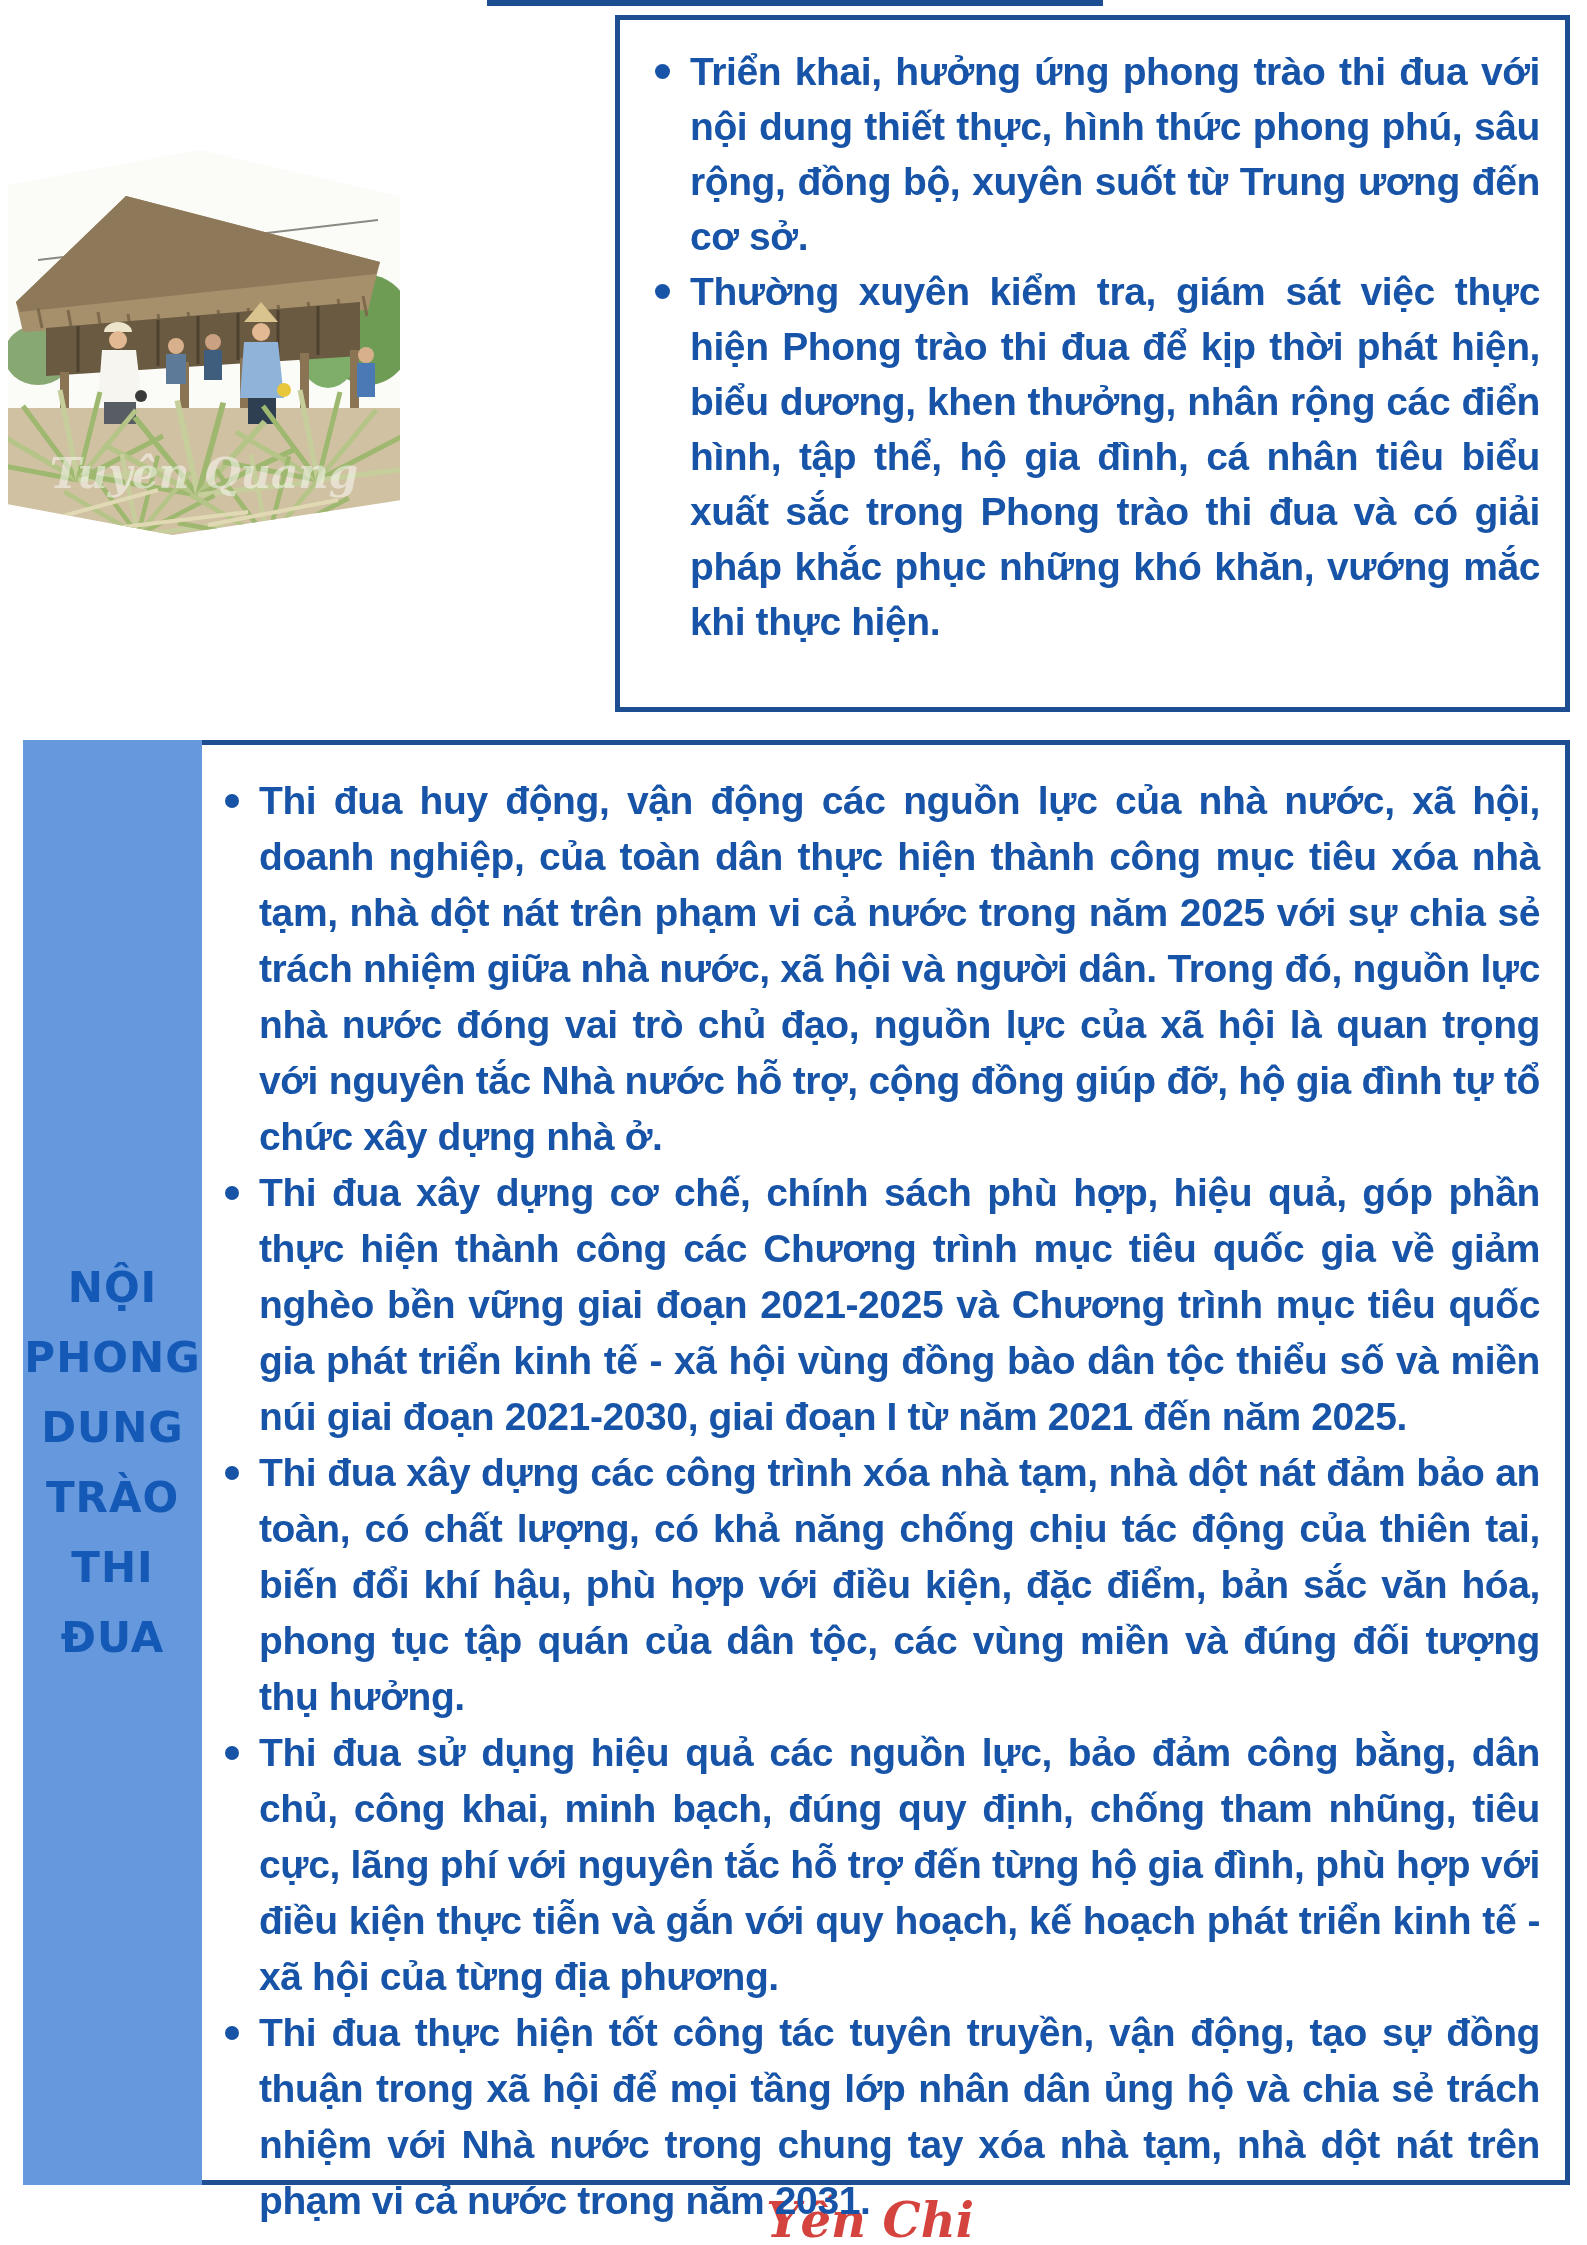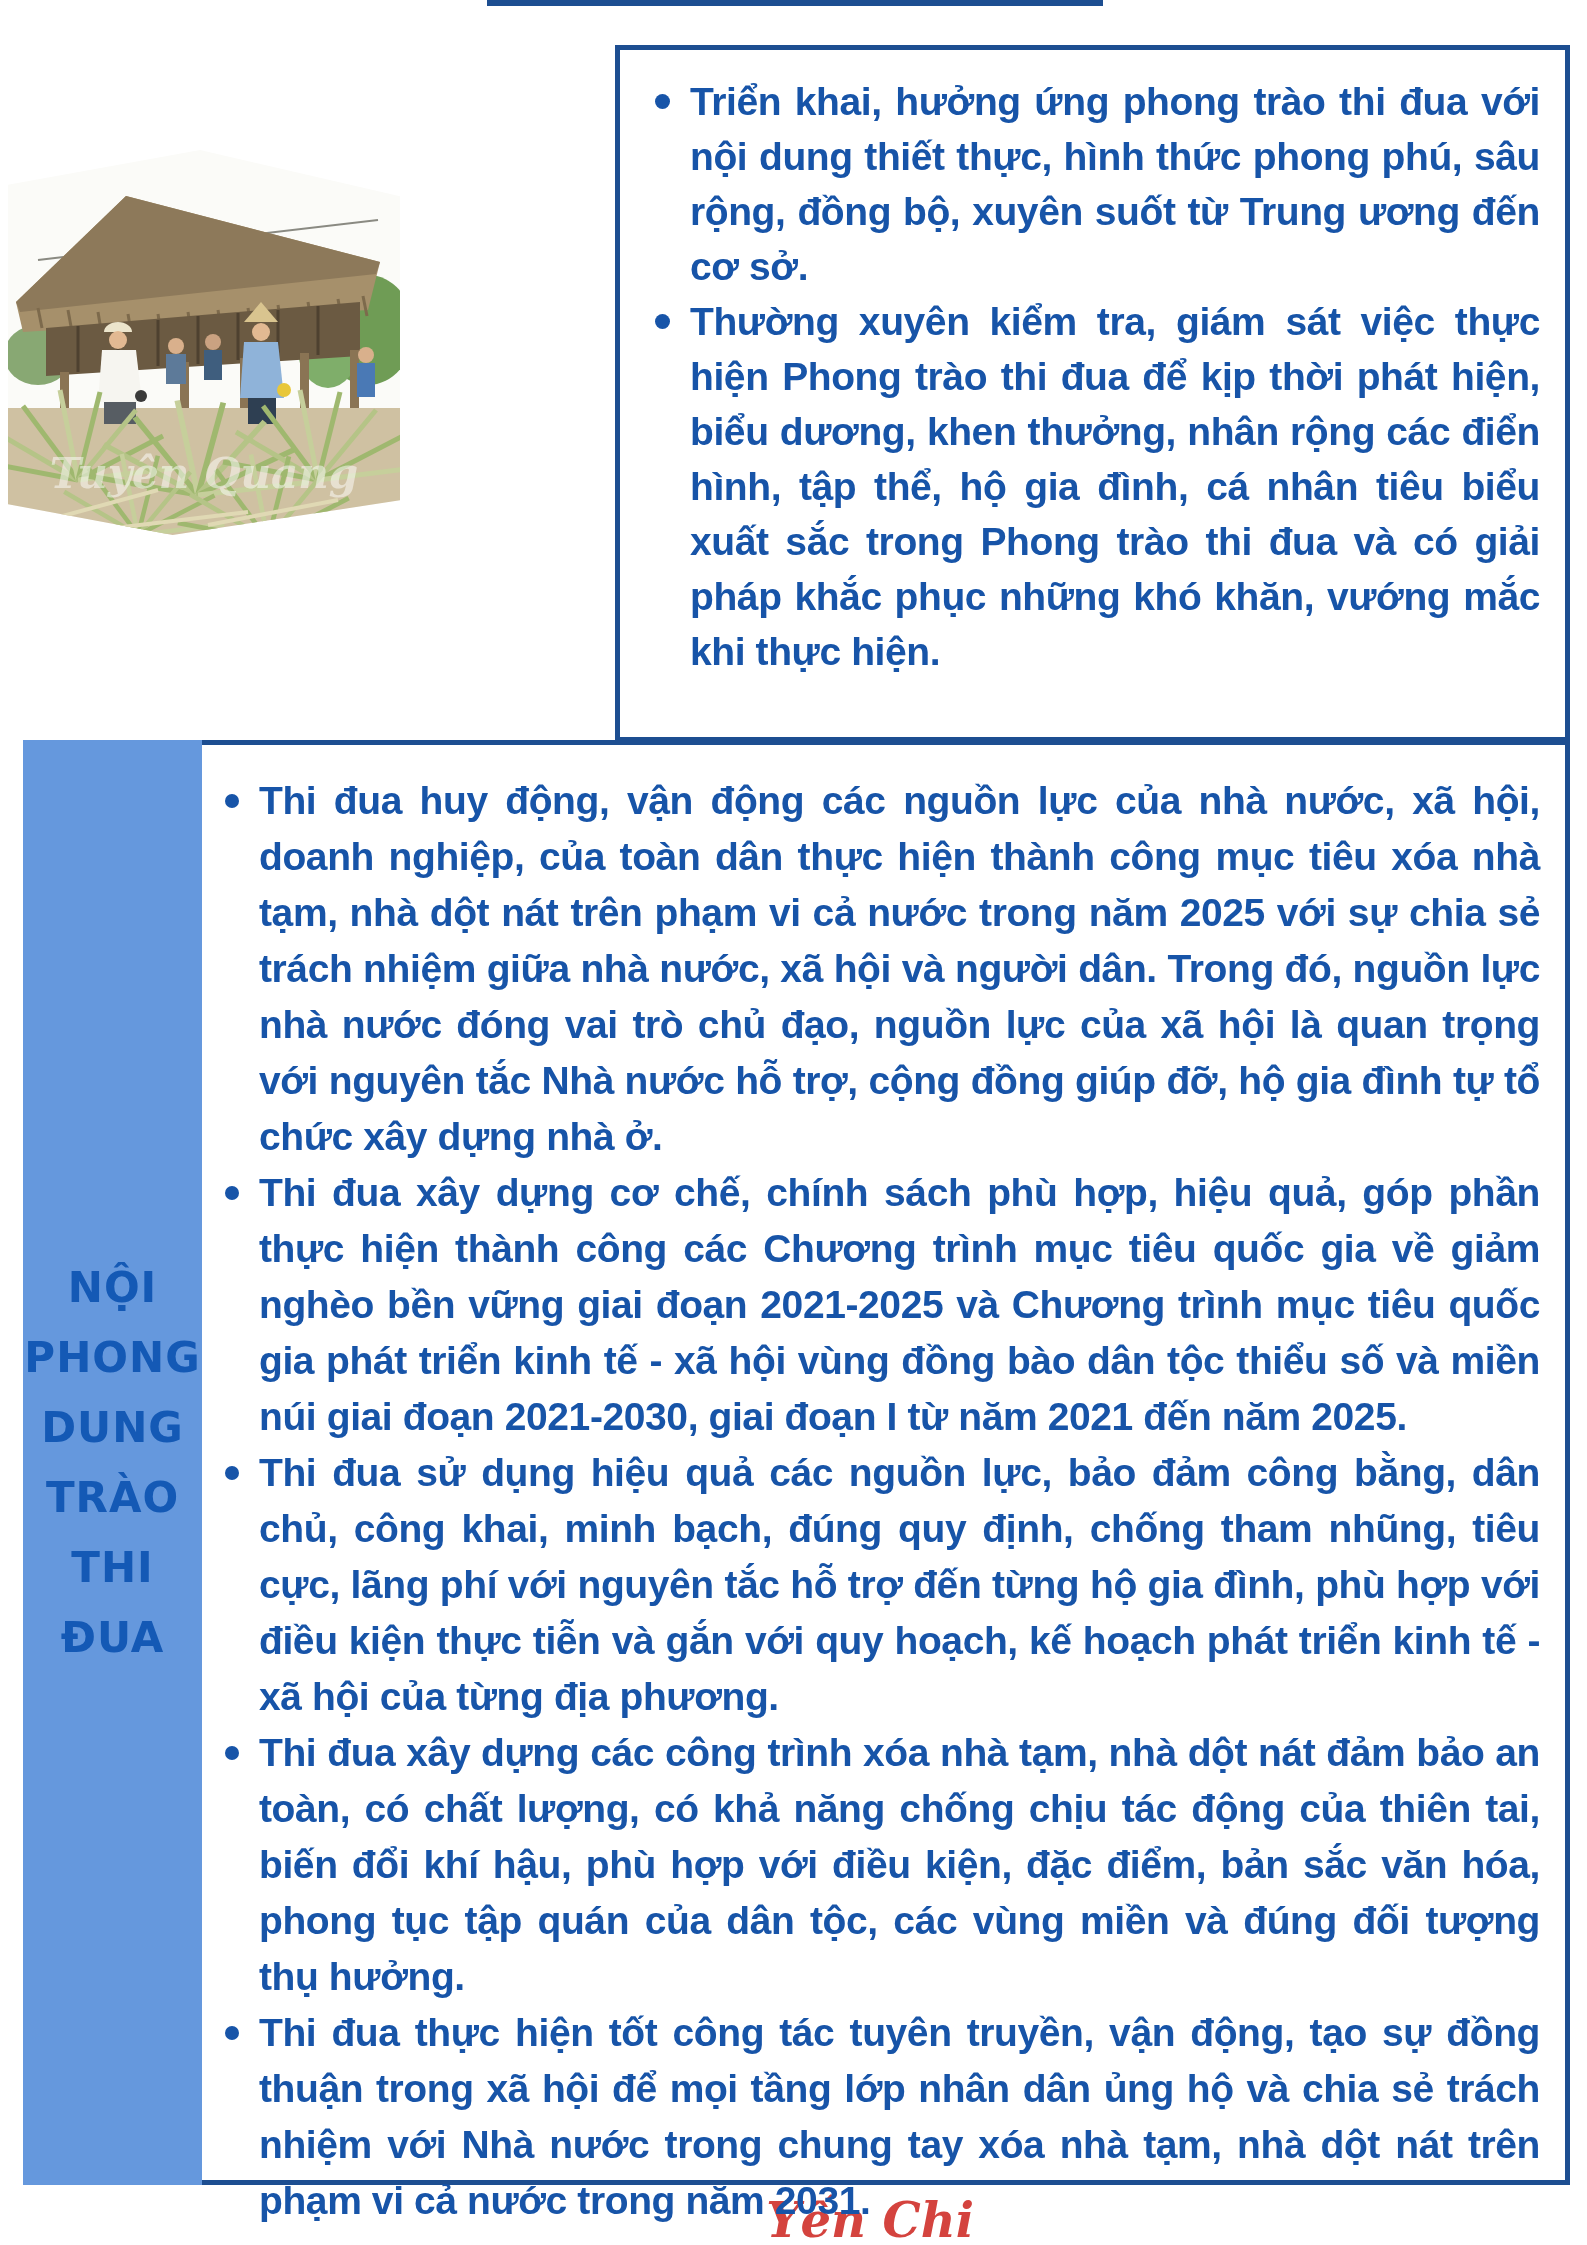--- a/index.html
+++ b/index.html
@@ -39,21 +39,21 @@
     letter-spacing:-0.4px;
   }
   .bullet-dot{
     position:absolute;
     border-radius:50%;
     background:#1754a8;
   }
   
   .top-cutoff{position:absolute;left:487px;top:0;width:616px;height:6px;background:#1d4e91;}
   
-  .sec1-box{left:615px;top:15px;width:955px;height:697px;padding:24px 25px 0 25px;margin-top:30px;}
+  .sec1-box{left:615px;top:15px;width:955px;height:697px;padding:24px 25px 0 25px;}
   .sec1-label{left:465px;top:19px;width:157px;height:693px;}
   .sec1-label .label-text{font-size:46px;line-height:74px;}
   .sec1-box .bullet-item{font-size:39px;line-height:55px;padding-left:45px;}
   .sec1-box .bullet-dot{left:10px;top:20px;width:15px;height:15px;}
   
   .photo{
     position:absolute;left:8px;top:150px;width:392px;height:385px;
     clip-path:polygon(0 9%,49% 0,100% 12%,100% 91%,42% 100%,0 92%);
     z-index:1;
   }
@@ -220,28 +220,28 @@
       <div class="bullet-item">
         <span class="bullet-dot"></span>
         <span>Thi đua huy động, vận động các nguồn lực của nhà nước, xã hội, doanh nghiệp, của toàn dân thực hiện thành công mục tiêu xóa nhà tạm, nhà dột nát trên phạm vi cả nước trong năm 2025 với sự chia sẻ trách nhiệm giữa nhà nước, xã hội và người dân. Trong đó, nguồn lực nhà nước đóng vai trò chủ đạo, nguồn lực của xã hội là quan trọng với nguyên tắc Nhà nước hỗ trợ, cộng đồng giúp đỡ, hộ gia đình tự tổ chức xây dựng nhà ở.</span>
       </div>
       <div class="bullet-item">
         <span class="bullet-dot"></span>
         <span>Thi đua xây dựng cơ chế, chính sách phù hợp, hiệu quả, góp phần thực hiện thành công các Chương trình mục tiêu quốc gia về giảm nghèo bền vững giai đoạn 2021-2025 và Chương trình mục tiêu quốc gia phát triển kinh tế - xã hội vùng đồng bào dân tộc thiểu số và miền núi giai đoạn 2021-2030, giai đoạn I từ năm 2021 đến năm 2025.</span>
       </div>
       <div class="bullet-item">
         <span class="bullet-dot"></span>
+        <span>Thi đua xây dựng các công trình xóa nhà tạm, nhà dột nát đảm bảo an toàn, có chất lượng, có khả năng chống chịu tác động của thiên tai, biến đổi khí hậu, phù hợp với điều kiện, đặc điểm, bản sắc văn hóa, phong tục tập quán của dân tộc, các vùng miền và đúng đối tượng thụ hưởng.</span>
+      </div>
+      <div class="bullet-item">
+        <span class="bullet-dot"></span>
         <span>Thi đua sử dụng hiệu quả các nguồn lực, bảo đảm công bằng, dân chủ, công khai, minh bạch, đúng quy định, chống tham nhũng, tiêu cực, lãng phí với nguyên tắc hỗ trợ đến từng hộ gia đình, phù hợp với điều kiện thực tiễn và gắn với quy hoạch, kế hoạch phát triển kinh tế - xã hội của từng địa phương.</span>
       </div>
       <div class="bullet-item">
         <span class="bullet-dot"></span>
-        <span>Thi đua xây dựng các công trình xóa nhà tạm, nhà dột nát đảm bảo an toàn, có chất lượng, có khả năng chống chịu tác động của thiên tai, biến đổi khí hậu, phù hợp với điều kiện, đặc điểm, bản sắc văn hóa, phong tục tập quán của dân tộc, các vùng miền và đúng đối tượng thụ hưởng.</span>
-      </div>
-      <div class="bullet-item">
-        <span class="bullet-dot"></span>
         <span>Thi đua thực hiện tốt công tác tuyên truyền, vận động, tạo sự đồng thuận trong xã hội để mọi tầng lớp nhân dân ủng hộ và chia sẻ trách nhiệm với Nhà nước trong chung tay xóa nhà tạm, nhà dột nát trên phạm vi cả nước trong năm 2031.</span>
       </div>
     </div>
   </div>
 
   <div class="signature">Yến Chi</div>
 
 </div>
 
 </body></html>

